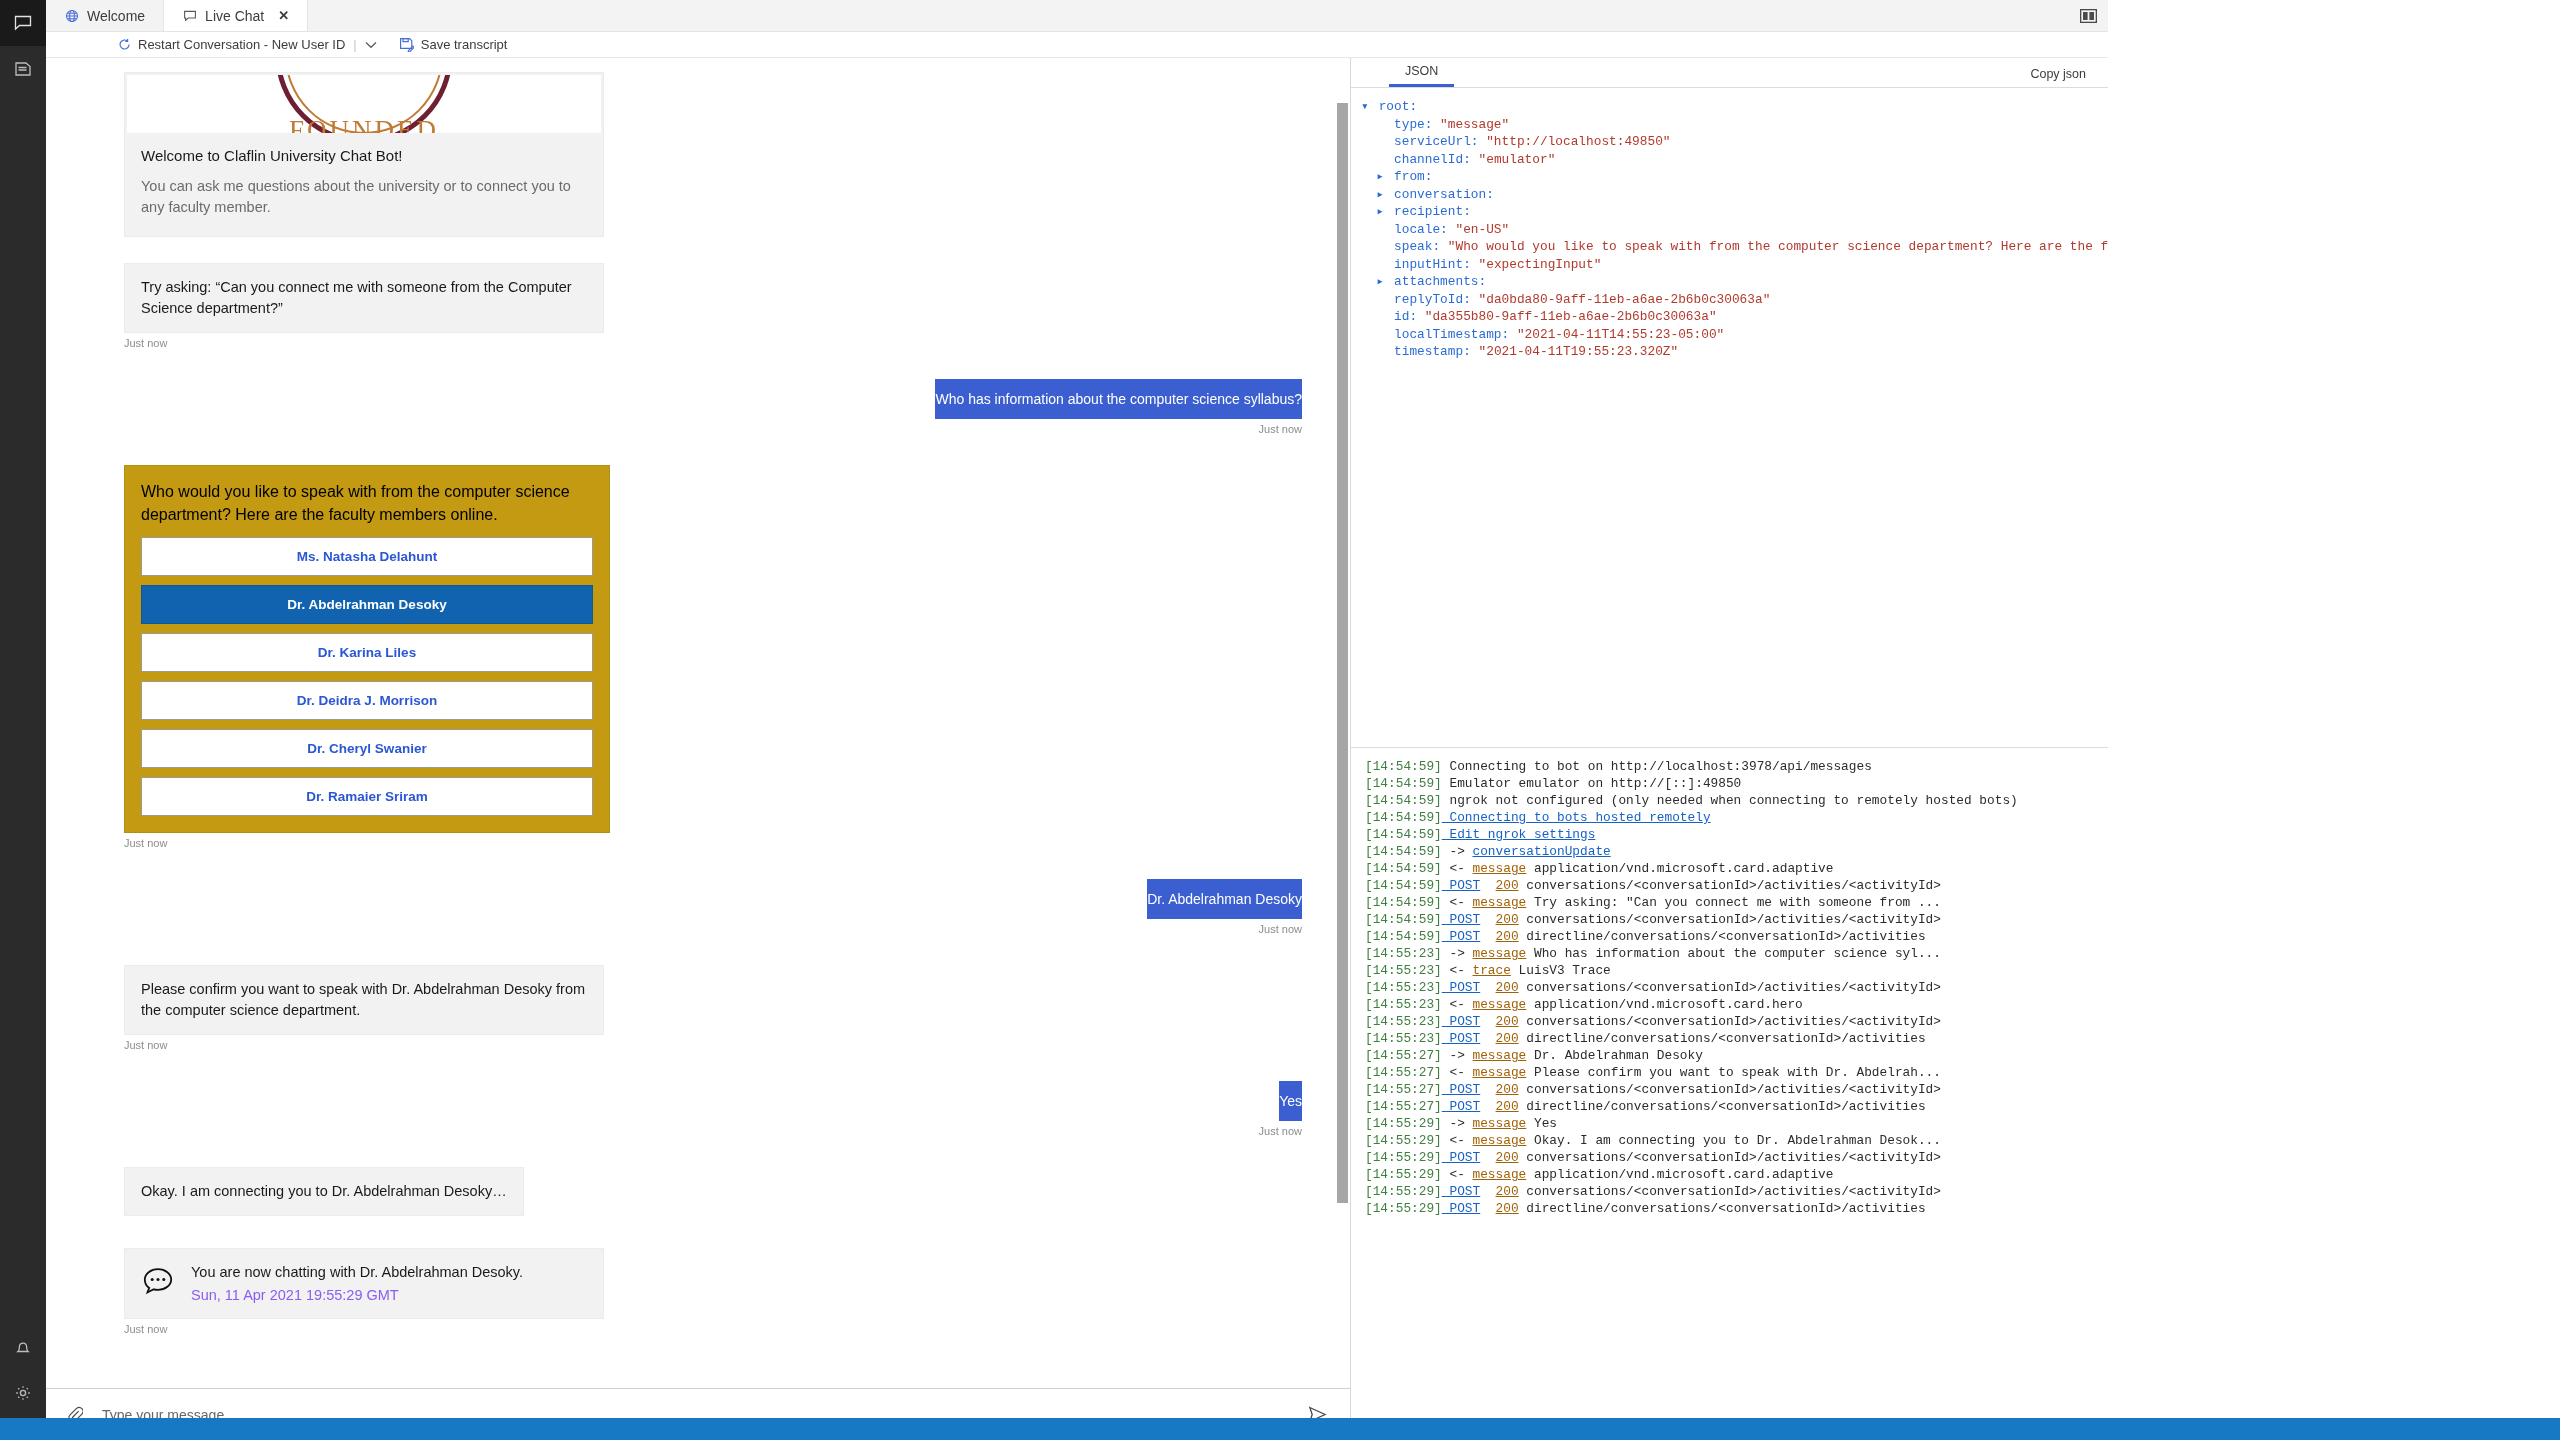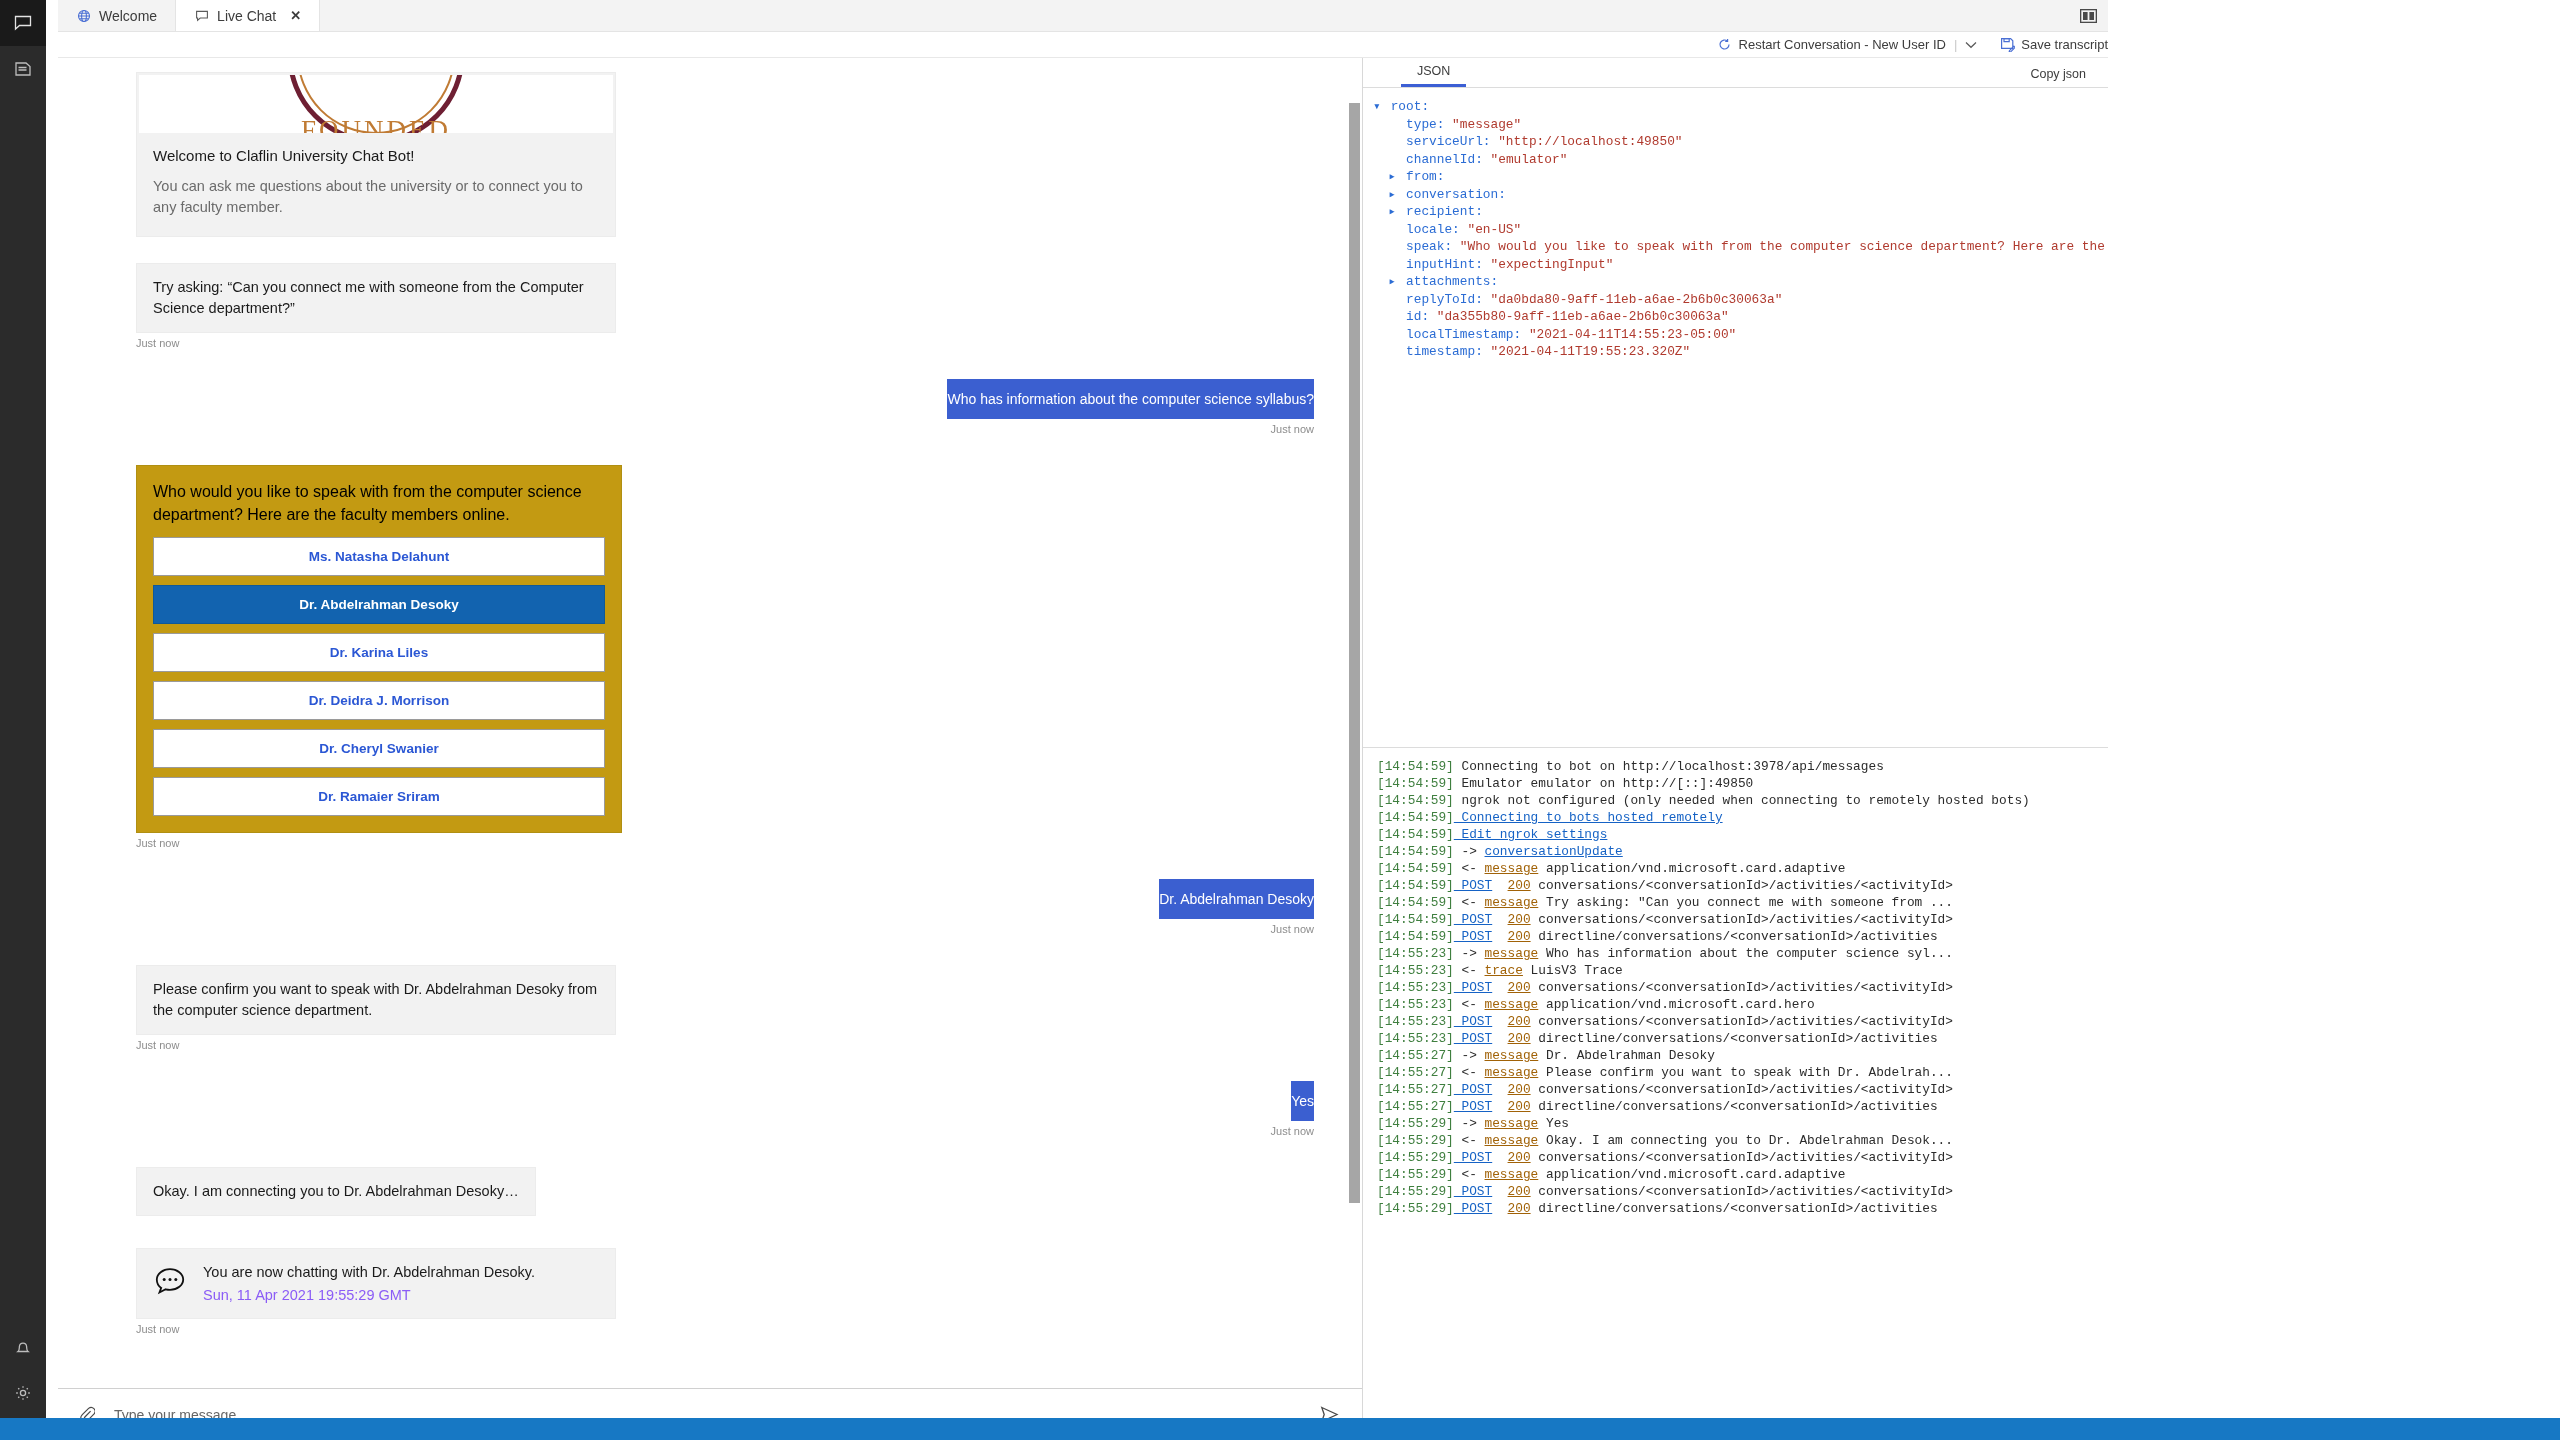--- a/index.html
+++ b/index.html
@@ -2,21 +2,21 @@
 <html><head>
 <meta charset="utf-8">
 <style>
   * { box-sizing: border-box; margin: 0; padding: 0; }
   html, body {
     width: 2560px; height: 1440px;
     overflow: hidden;
     background: #fff;
     font-family: "Liberation Sans", sans-serif;
   }
-  #app { position: relative; width: 2108px; height: 1440px; display: flex; gap: 12px; }
+  #app { position: relative; width: 2108px; height: 1440px; display: flex; }
 
   
   .activity-bar {
     width: 46px; height: 1440px;
     background: #2b2b2b;
     display: flex; flex-direction: column; align-items: center;
     flex: 0 0 46px;
   }
   .act-icon {
     width: 46px; height: 46px;
@@ -50,21 +50,21 @@
     display:flex; align-items:center; justify-content:center;
     width: 40px; background:#f3f3f3; color:#555;
   }
 
   
   .toolbar {
     height: 26px; background: #ffffff;
     display: flex; align-items: center; gap: 22px;
     padding-left: 70px;
     border-bottom: 1px solid #e8e8e8;
-    font-size: 13px; color: #3c3c3c; justify-content: flex-end;
+    font-size: 13px; color: #3c3c3c;
   }
   .tb-item { display: flex; align-items: center; gap: 6px; white-space: nowrap; }
   .tb-item .tb-ico { display:inline-flex; width:16px;height:16px; align-items:center;justify-content:center; color:#4a6fd4;}
   .tb-sep { color:#c9c9c9; margin: 0 2px; }
   .tb-caret { color:#5a5a5a; font-size: 11px; }
 
   
   .body-split { flex: 1 1 auto; display: flex; min-height: 0; }
 
   

